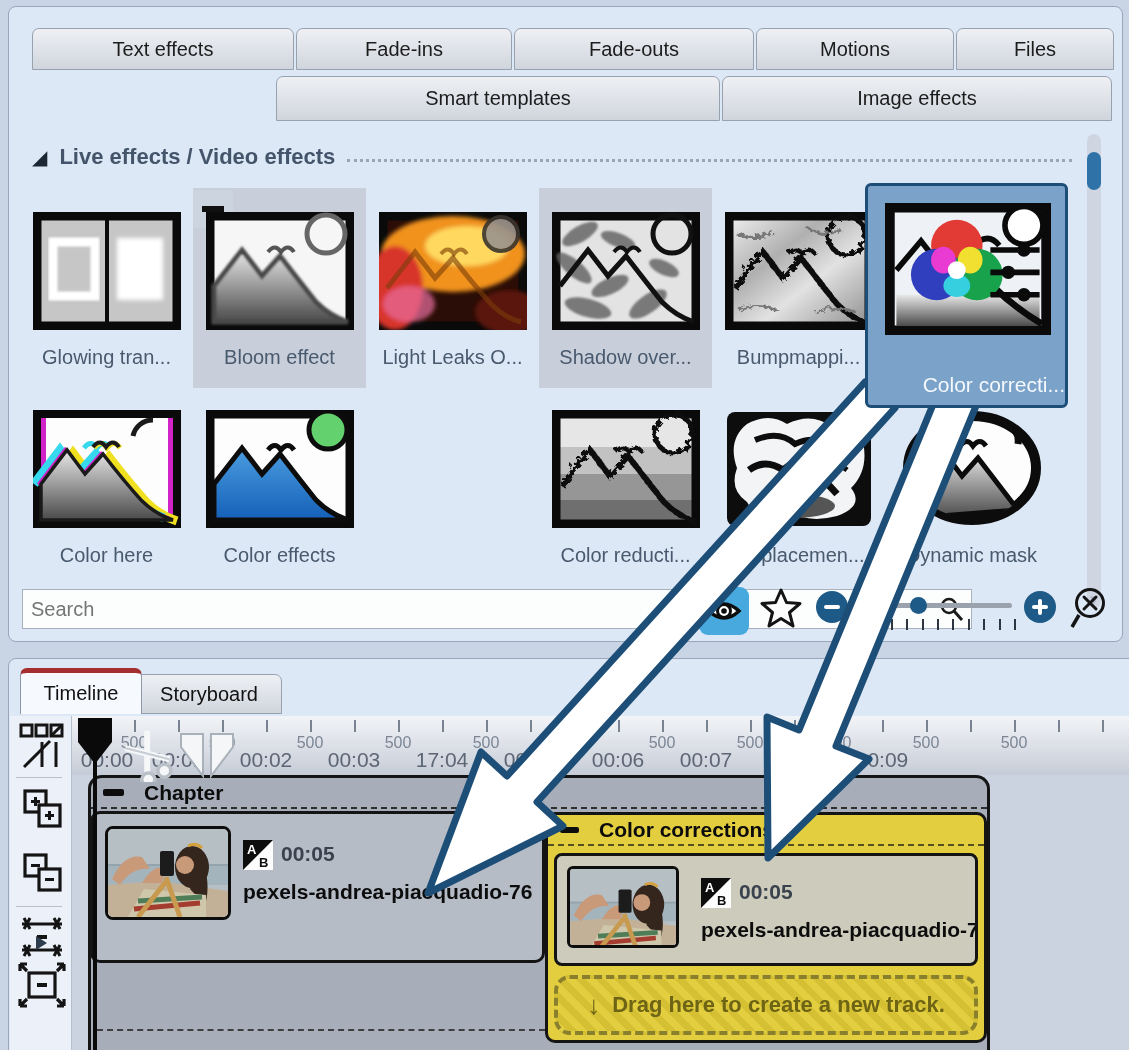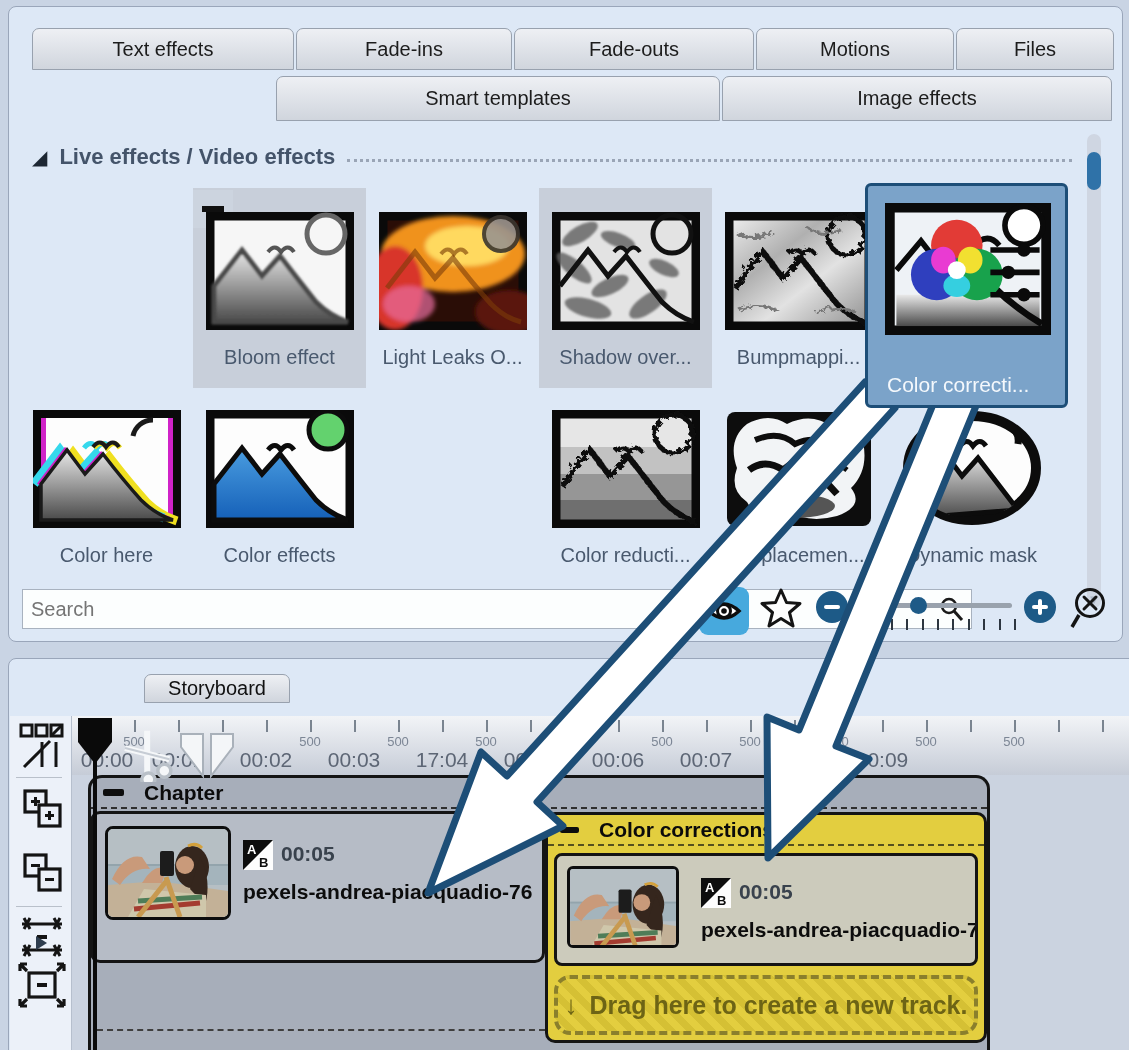--- a/index.html
+++ b/index.html
@@ -20,41 +20,41 @@
   .sechead .dots{flex:1;border-top:3px dotted #9aa5b6;margin-top:6px;}
   
   .tile{position:absolute;width:173px;text-align:center;}
   .tile .thumbwrap{display:flex;justify-content:center;}
   .tile .lbl{margin-top:16px;font-size:20px;color:#49596e;white-space:nowrap;overflow:hidden;}
   .cellbg{position:absolute;background:#c8cfda;}
   .badge{position:absolute;width:40px;height:38px;background:#ccd4df;display:flex;align-items:center;justify-content:center;}
   .badge .bar{width:22px;height:6px;background:#101010;}
   .seltile{position:absolute;left:865px;top:183px;width:203px;height:225px;background:#7ba3c9;
            border:3.5px solid #1d4e77;border-radius:6px;z-index:60;box-sizing:border-box;}
-  .seltile .lbl{position:absolute;left:0;right:0;bottom:8px;color:#f4f8fc;font-size:21px;text-align:left;white-space:nowrap;overflow:hidden;padding-left:19px;}
+  .seltile .lbl{position:absolute;left:0;right:0;bottom:8px;color:#f4f8fc;font-size:21px;text-align:right;white-space:nowrap;overflow:hidden;padding-left:19px;}
   
   .searchbox{position:absolute;left:22px;top:589px;width:950px;height:40px;background:#fcfefe;
              border:1px solid #a8b2bf;box-sizing:border-box;font-size:20px;color:#667080;
              padding:0 36px 0 8px;font-family:"Liberation Sans",sans-serif;}
   .roundbtn{position:absolute;width:32px;height:32px;border-radius:50%;background:#1d5a87;}
   .roundbtn .h{position:absolute;left:8px;top:14px;width:16px;height:4px;background:#fff;border-radius:2px;}
   .roundbtn .v{position:absolute;left:14px;top:8px;width:4px;height:16px;background:#fff;border-radius:2px;}
   .sliderline{position:absolute;left:854px;top:603px;width:158px;height:5px;background:#99a2ad;border-radius:3px;}
   .sliderthumb{position:absolute;left:910px;top:597px;width:17px;height:17px;border-radius:50%;background:#1d5a87;}
   .tick{position:absolute;width:2px;height:11px;background:#2d3640;top:619px;}
   
   .sbar{position:absolute;left:1087px;top:134px;width:14px;height:474px;background:#cfd6e2;border-radius:7px;}
   .sthumb{position:absolute;left:1087px;top:152px;width:14px;height:38px;background:#2f72a8;border-radius:7px;}
   .sarr{position:absolute;left:1085px;width:18px;text-align:center;color:#aab4c4;font-size:13px;}
   
   .ttab{position:absolute;display:flex;align-items:center;justify-content:center;font-size:20px;color:#111;}
   .ruler{position:absolute;left:72px;top:716px;width:1057px;height:59px;
          background:linear-gradient(#f2f4f7,#c6ccd7);border-bottom:1px solid #8a93a2;overflow:hidden;}
   .rtick{position:absolute;top:4px;width:1.5px;height:12px;background:#7a8490;}
-  .rhalf{position:absolute;top:18px;transform:translateX(-50%);font-size:13px;color:#7c8695;}
+  .rhalf{position:absolute;top:18px;transform:translateX(-50%);font-size:16px;color:#7c8695;}
   .rsec{position:absolute;top:32px;transform:translateX(-50%);font-size:21px;color:#5d6675;}
   .toolcol{position:absolute;left:10px;top:716px;width:61px;height:334px;background:#ecf1f9;border-right:1.5px solid #b6bfcd;}
   .tsep{position:absolute;left:16px;width:46px;border-top:1.5px solid #b9c0ca;}
   .trackarea{position:absolute;left:72px;top:775px;width:1057px;height:275px;background:#cbd3e0;}
   .chapter{position:absolute;left:88px;top:775px;width:902px;height:280px;background:#a7aeba;
            border:3px solid #141414;border-bottom:none;border-radius:14px 14px 0 0;box-sizing:border-box;overflow:hidden;}
   .minusbar{width:21px;height:7px;background:#0d0d0d;border-radius:2px;}
   .chead{position:absolute;left:0;top:0;right:0;height:31px;border-bottom:2px dashed #2f2f2f;display:flex;align-items:center;gap:20px;padding-left:12px;box-sizing:border-box;}
   .chead .t{font-size:21px;font-weight:bold;color:#0b0b0b;}
   .vobj{position:absolute;background:#b6bcc6;border:3px solid #141414;border-radius:10px;box-sizing:border-box;overflow:hidden;}
@@ -63,21 +63,21 @@
   .fname{position:absolute;font-size:21px;font-weight:bold;color:#0c0c0c;white-space:nowrap;}
   .ccbox{position:absolute;left:545px;top:812px;width:442px;height:231px;background:#e3ce3f;
          border:3px solid #141414;border-radius:10px;box-sizing:border-box;overflow:hidden;z-index:6;}
   .ccbox .chead{border-bottom:2px dashed #55501f;}
   .innerobj{position:absolute;left:6px;top:38px;width:424px;height:113px;background:#cccbbc;
             border:3px solid #141414;border-radius:8px;box-sizing:border-box;overflow:hidden;}
   .dragzone{position:absolute;left:6px;top:160px;width:424px;height:60px;border:4px dashed #8a7f2c;border-radius:16px;
             background:repeating-linear-gradient(45deg,#e3ce3f 0 7px,#d5c034 7px 14px);
             display:flex;align-items:center;justify-content:center;gap:12px;box-sizing:border-box;}
   .dragzone .ar{font-size:26px;font-weight:bold;color:#6d6415;}
-  .dragzone .tx{font-size:25px;font-weight:bold;color:#6d6415;white-space:nowrap;}
+  .dragzone .tx{font-size:22px;font-weight:bold;color:#6d6415;white-space:nowrap;}
   .dashsep{position:absolute;left:6px;top:251px;width:890px;border-top:2px dashed #3e3e3e;}
   .playstem{position:absolute;left:93px;top:752px;width:4px;height:298px;background:#0a0a0a;z-index:15;}
   .playflag{position:absolute;left:78px;top:718px;width:34px;height:46px;background:#0a0a0a;z-index:16;
             clip-path:polygon(0 0,100% 0,100% 52%,50% 100%,0 52%);}
   .overlay{position:absolute;left:0;top:0;z-index:50;pointer-events:none;}
   svg{display:block;}
 </style>
 </head>
 <body>
 
@@ -189,20 +189,36 @@
   <span class="txt">Live effects / Video effects</span>
   <span class="dots"></span>
 </div>
 
 <div class="cellbg" style="left:193px;top:188px;width:173px;height:200px;"></div>
 <div class="cellbg" style="left:539px;top:188px;width:173px;height:200px;"></div>
 <div class="badge" style="left:193px;top:190px;">
   <div class="bar"></div>
 </div>
 
+<div class="tile" style="left:20px;top:212px;">
+  <div class="thumbwrap">
+    <svg width="148" height="118" viewBox="0 0 148 118">
+      <rect x="4" y="4" width="140" height="110" fill="#c6c6c6" stroke="#0a0a0a" stroke-width="9"></rect>
+      <rect x="72" y="6" width="4" height="106" fill="#0a0a0a"></rect>
+      <g filter="url(#soft1)">
+            <rect x="20" y="30" width="42" height="54" fill="none" stroke="#fff" stroke-width="9"></rect>
+          </g>
+      <g filter="url(#soft)">
+            <rect x="84" y="26" width="46" height="62" fill="#fff"></rect>
+          </g>
+      <rect x="88" y="30" width="38" height="54" fill="#fff"></rect>
+    </svg>
+  </div>
+  <div class="lbl">Glowing tran...</div>
+</div>
 
 <div class="tile" style="left:193px;top:212px;">
   <div class="thumbwrap">
     <svg width="148" height="118" viewBox="0 0 148 118">
       <rect x="4" y="4" width="140" height="110" fill="#f6f6f6" stroke="#0a0a0a" stroke-width="9"></rect>
       <circle cx="120" cy="22" r="19" fill="#f6f6f6" stroke="#666" stroke-width="5"></circle>
       <path d="M62,40 q7,-9 13,0 q7,-9 13,0" fill="none" stroke="#555" stroke-width="4"></path>
       <g filter="url(#soft1)">
         <path d="M8,74 L36,38 L56,64 L74,44 Q94,70 110,90 Q124,104 142,110 L8,110 Z" fill="url(#grayfade)" stroke="#4a4a4a" stroke-width="5"></path>
       </g>
@@ -425,21 +441,24 @@
   <circle cx="22" cy="18" r="13.5" fill="none" stroke="#141414" stroke-width="3"></circle>
   <line x1="11" y1="30" x2="4" y2="42" stroke="#141414" stroke-width="3.5"></line>
   <g stroke="#141414" stroke-width="3" stroke-linecap="round">
     <line x1="16" y1="12" x2="28" y2="24"></line>
         <line x1="28" y1="12" x2="16" y2="24"></line>
   </g>
 </svg>
 
 <div class="panel" style="left:8px;top:658px;width:1129px;height:400px;border-radius:8px 0 0 0;"></div>
 
-<div class="ttab" style="left:144px;top:674px;width:146px;height:29px;background:linear-gradient(#eef0f4,#d0d5dd);border:1px solid #98a1ae;border-radius:7px 7px 0 0;box-sizing:border-box;">
+<div class="ttab" style="left:20px;top:668px;width:122px;height:46px;background:#f6f9fd;border:1px solid #8f98a8;border-bottom:none;border-top:5px solid #a52e2e;border-radius:7px 7px 0 0;z-index:3;box-sizing:border-box;">
+  <span>Timeline</span>
+</div>
+<div class="ttab" style="left:136px;top:674px;width:146px;height:40px;background:linear-gradient(#eef0f4,#d0d5dd);border:1px solid #98a1ae;border-radius:7px 7px 0 0;box-sizing:border-box;">
   <span>Storyboard</span>
 </div>
 
 <div class="toolcol"></div>
 <svg class="abs" style="left:18px;top:722px;" width="48" height="48" viewBox="0 0 48 48">
   <g fill="none" stroke="#141414" stroke-width="3">
     <rect x="3" y="3" width="11" height="11"></rect>
         <rect x="18" y="3" width="11" height="11"></rect>
         <rect x="33" y="3" width="11" height="11"></rect>
     <line x1="34" y1="13" x2="43" y2="4"></line>

